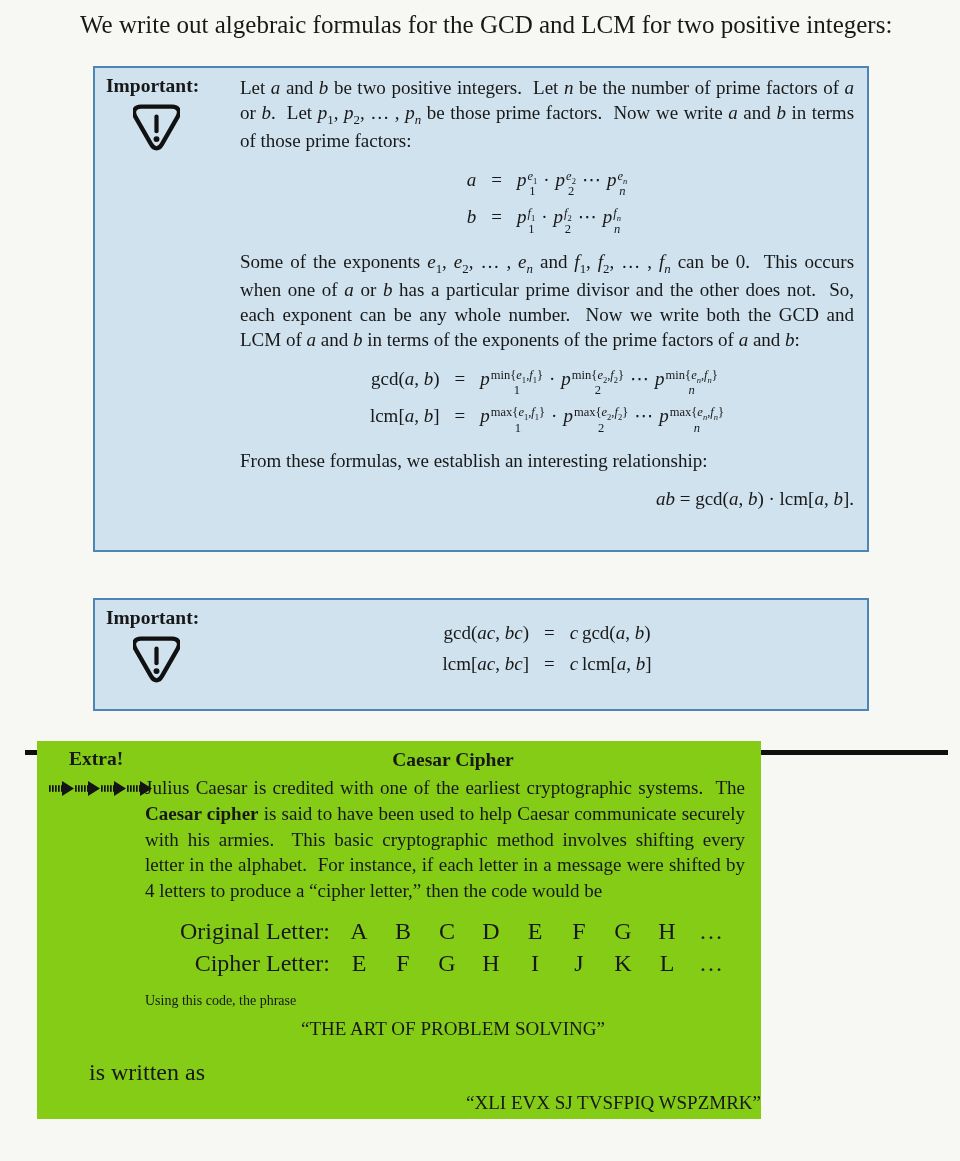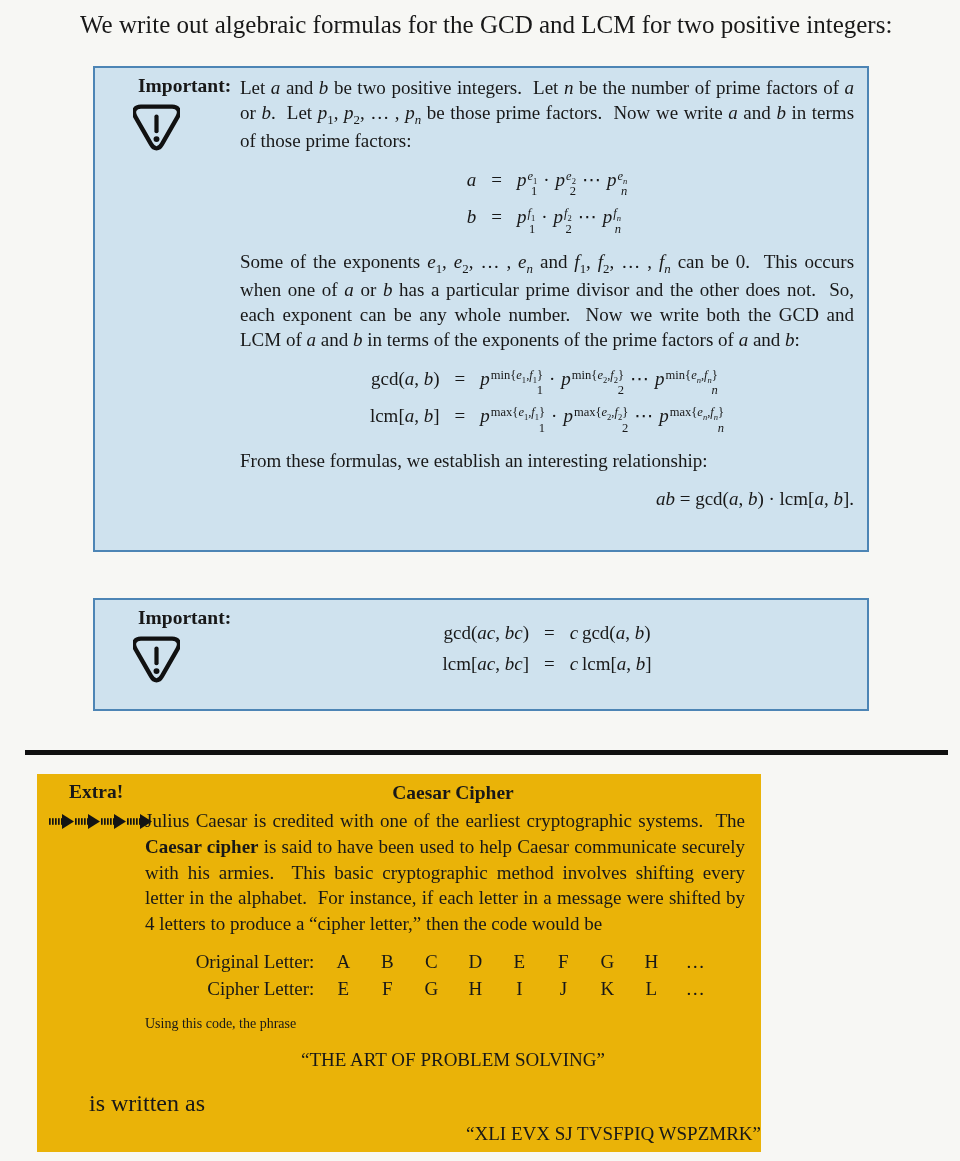--- a/index.html
+++ b/index.html
@@ -12,58 +12,58 @@
   .intro{position:absolute;left:36px;top:11px;font-size:25px;margin-left:44px;}
 
   
   .impbox{
     position:absolute;left:93px;width:776px;box-sizing:border-box;
     background:#cfe2ee;border:2px solid #4d85b5;display:flex;
   }
   #box1{top:66px;height:486px;}
   #box2{top:598px;height:113px;}
   .impleft{flex:0 0 132px;padding:7px 0 0 11px;}
-  .implabel{font-weight:bold;font-size:19.5px;margin-left:32px;}
+  .implabel{font-weight:bold;font-size:19.5px;}
   .warnicon{display:block;margin:5px 0 0 27px;}
   .impcontent{flex:1;padding:7px 13px 0 2px;font-size:19px;line-height:1.33;}
   .justify{text-align:justify;}
 
   
   .eqgrid{
     display:grid;grid-template-columns:auto auto auto;
     column-gap:15px;row-gap:6px;width:max-content;margin:13px auto;
     align-items:baseline;font-size:19px;
   }
   .eql{justify-self:end;}
   .eqr{justify-self:start;}
   .op{padding:0 6px;}
-  .st{display:inline-block;vertical-align:-0.5em;line-height:1.05;text-align:right;margin-left:1px;}
+  .st{display:inline-block;vertical-align:-0.5em;line-height:1.05;text-align:center;margin-left:1px;}
   .st .t,.st .b{display:block;font-size:0.66em;}
   sub{font-size:0.68em;}
   .center{text-align:right;}
   .rel-eq{margin-top:13px;}
   .mt10{margin-top:12px;}
 
   
   .rule{position:absolute;left:25px;top:750px;width:923px;height:5px;background:#101010;}
-  .panel{position:absolute;left:37px;top:774px;width:724px;height:378px;background:#eab308;}
+  .panel{position:absolute;left:37px;top:741px;width:724px;height:378px;background:#84cc16;}
   .extralabel{position:absolute;left:32px;top:7px;font-weight:bold;font-size:19.5px;}
   .arrows{position:absolute;left:12px;top:40px;}
   .extratitle{padding:8px 0 0 108px;text-align:center;font-weight:bold;font-size:19.5px;}
   .extrabody{margin:4px 16px 0 108px;font-size:19px;line-height:1.36;text-align:justify;}
   .tablewrap{padding-left:108px;}
   .lettertable{
     display:grid;grid-template-columns:auto repeat(9,30px);
-    column-gap:14px;row-gap:5px;width:max-content;margin:14px auto 0;font-size:19px;
+    column-gap:14px;row-gap:5px;width:max-content;margin:14px auto 0;font-size:24px;
   }
   .rowlabel{justify-self:end;}
   .lettercell{justify-self:center;}
   .phraseintro{margin:16px 0 0 108px;font-size:14px;}
   .phrasewrap{padding-left:108px;text-align:center;font-size:19px;}
-  .phrase{margin-top:17px;}
+  .phrase{margin-top:9px;}
   .cipher{margin-top:6px;text-align:right;}
   .writtenas{margin:19px 0 0 52px;font-size:24px;}
 </style>
 </head>
 <body>
 
 <div class="intro">We write out algebraic formulas for the GCD and LCM for two positive integers:</div>
 
 <div class="impbox" id="box1">
   <div class="impleft">

